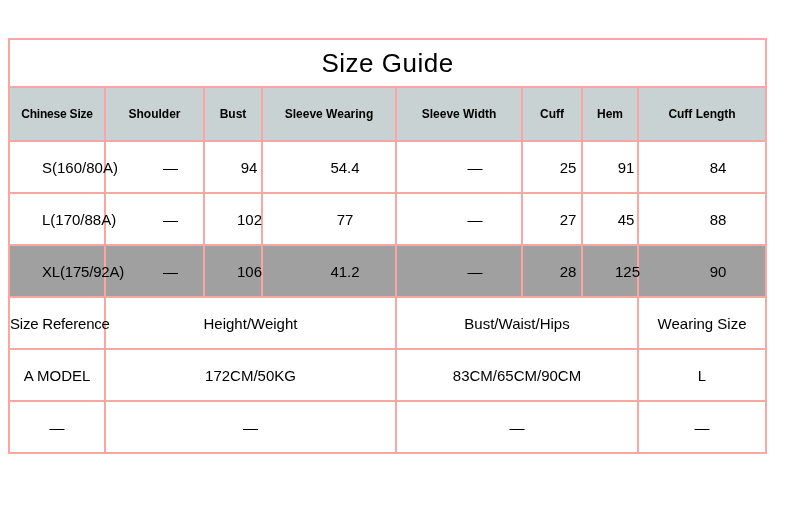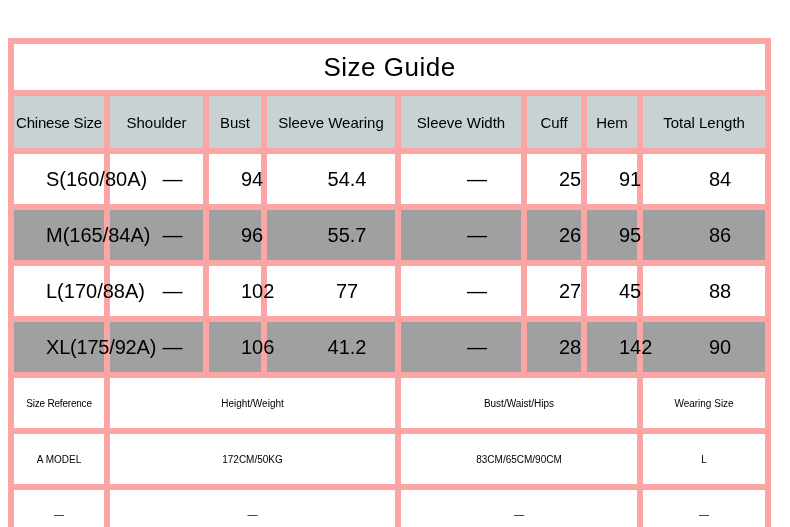--- a/index.html
+++ b/index.html
@@ -29,21 +29,21 @@
     left: 8px;
     top: 38px;
     width: 757px;
     border-collapse: collapse;
     table-layout: fixed;
     background: #ffffff;
   }
 
   .size-guide-table td,
   .size-guide-table th {
-    border: 6px solid #fca5a5;
+    border: 2px solid #fca5a5;
     text-align: center;
     vertical-align: middle;
     padding: 0;
     font-weight: normal;
     font-family: "Liberation Sans", sans-serif;
     color: #000000;
     overflow: visible;
     white-space: nowrap;
   }
 
@@ -52,36 +52,37 @@
     height: 46px;
     font-size: 26px;
     letter-spacing: 0.5px;
     background: #ffffff;
   }
 
   
   .header-row td {
     height: 52px;
     background: #c9d2d2;
-    font-size: 15px;
+    font-size: 12px;
+    font-weight: bold;
   }
 
   
   .measure-row td {
     height: 50px;
-    font-size: 20px;
+    font-size: 15px;
     padding-left: 32px;
   }
   .row-light td { background: #ffffff; }
   .row-dark  td { background: #a0a0a0; }
 
   
   .ref-row td {
     height: 50px;
-    font-size: 10px;
+    font-size: 15px;
     background: #ffffff;
   }
   .ref-header-cell { font-size: 14.5px; }
 
   
   .tight-label {
     font-size: 14px;
     letter-spacing: -0.2px;
   }
 
@@ -113,64 +114,54 @@
       </tr>
 
       <tr class="header-row">
         <td class="tight-label">Chinese Size</td>
         <td>Shoulder</td>
         <td>Bust</td>
         <td>Sleeve Wearing</td>
         <td>Sleeve Width</td>
         <td>Cuff</td>
         <td>Hem</td>
-        <td>Total Length</td>
+        <td>Cuff Length</td>
       </tr>
 
       <tr class="measure-row row-light">
         <td>S(160/80A)</td>
         <td class="dash">—</td>
         <td>94</td>
         <td>54.4</td>
         <td class="dash">—</td>
         <td>25</td>
         <td>91</td>
         <td>84</td>
       </tr>
 
-      <tr class="measure-row row-dark">
-        <td>M(165/84A)</td>
-        <td class="dash">—</td>
-        <td>96</td>
-        <td>55.7</td>
-        <td class="dash">—</td>
-        <td>26</td>
-        <td>95</td>
-        <td>86</td>
-      </tr>
 
       <tr class="measure-row row-light">
         <td>L(170/88A)</td>
         <td class="dash">—</td>
         <td>102</td>
         <td>77</td>
         <td class="dash">—</td>
         <td>27</td>
         <td>45</td>
         <td>88</td>
       </tr>
 
       <tr class="measure-row row-dark">
         <td class="tight-label">XL(175/92A)</td>
         <td class="dash">—</td>
         <td>106</td>
         <td>41.2</td>
         <td class="dash">—</td>
         <td>28</td>
-        <td>142</td>
+        <td>125</td>
         <td>90</td>
       </tr>
 
       <tr class="ref-row">
         <td class="tight-label ref-header-cell">Size Reference</td>
         <td class="ref-header-cell" colspan="3">Height/Weight</td>
         <td class="ref-header-cell" colspan="3">Bust/Waist/Hips</td>
         <td class="ref-header-cell">Wearing Size</td>
       </tr>
 

